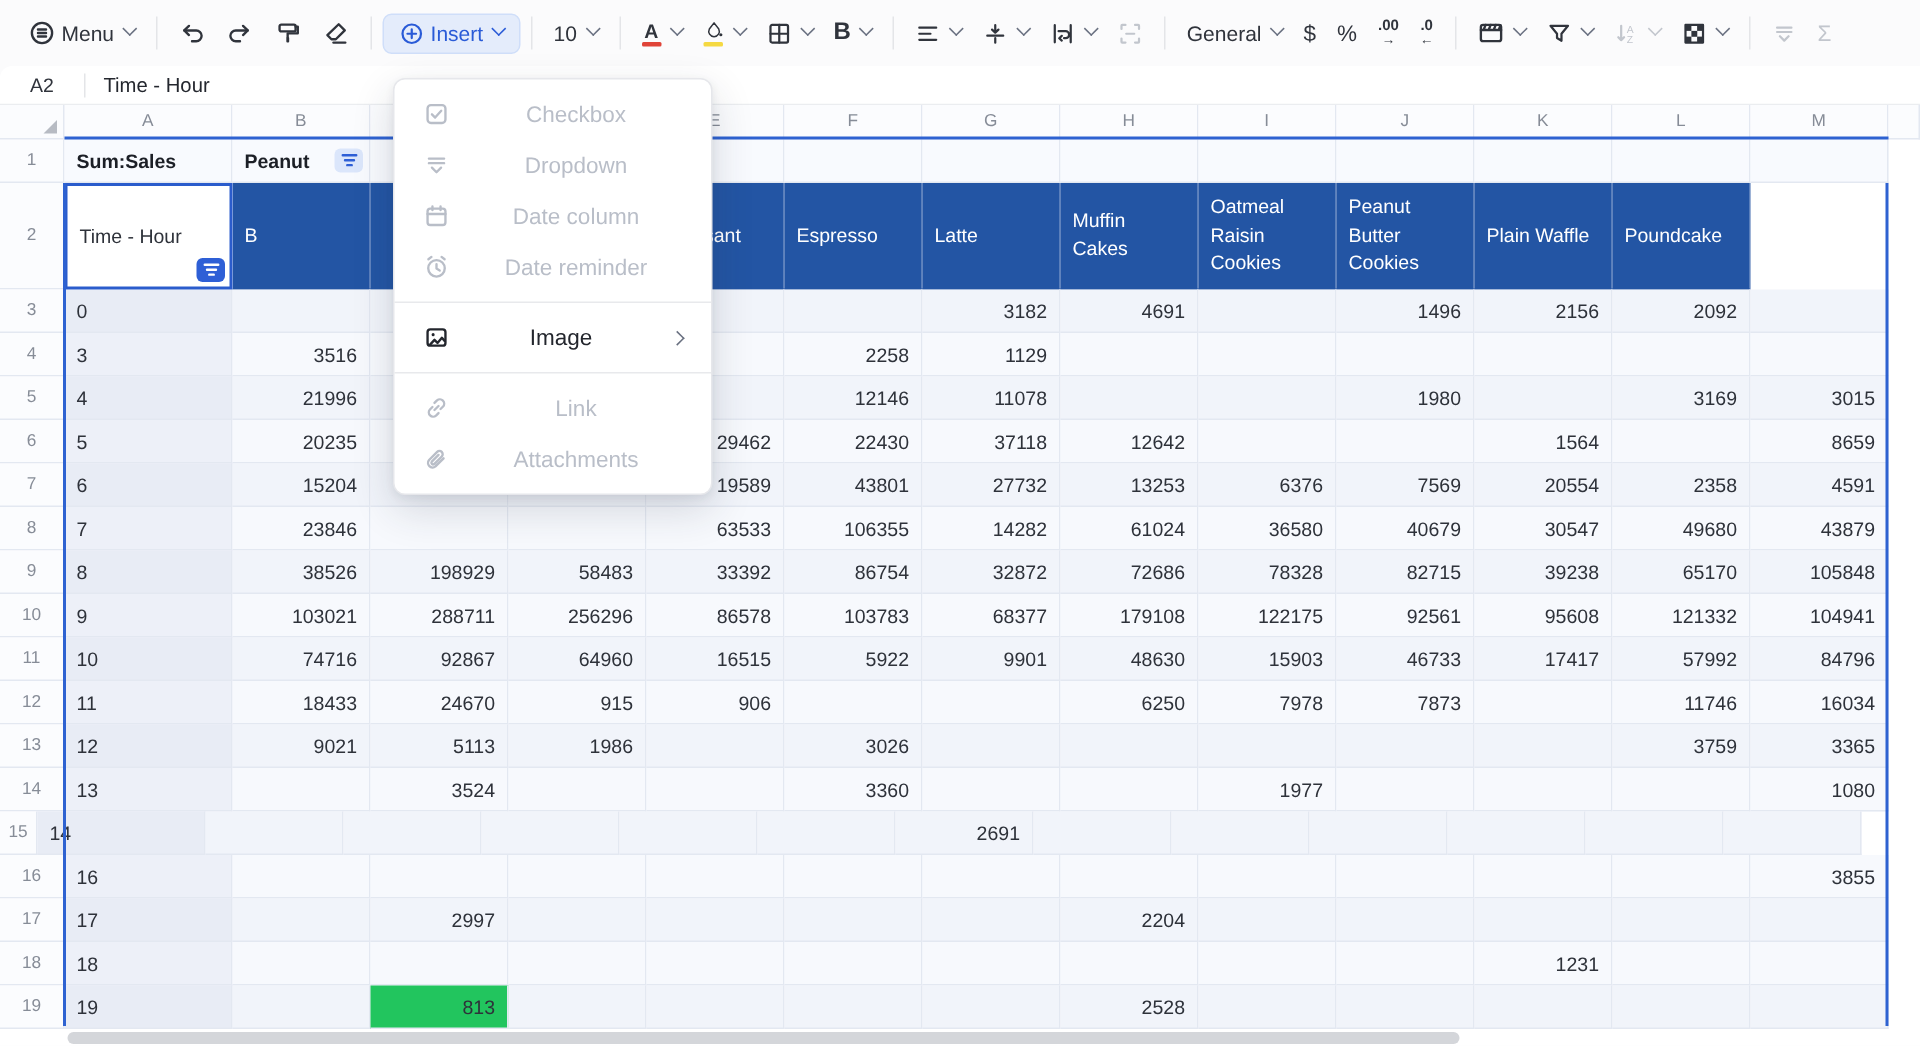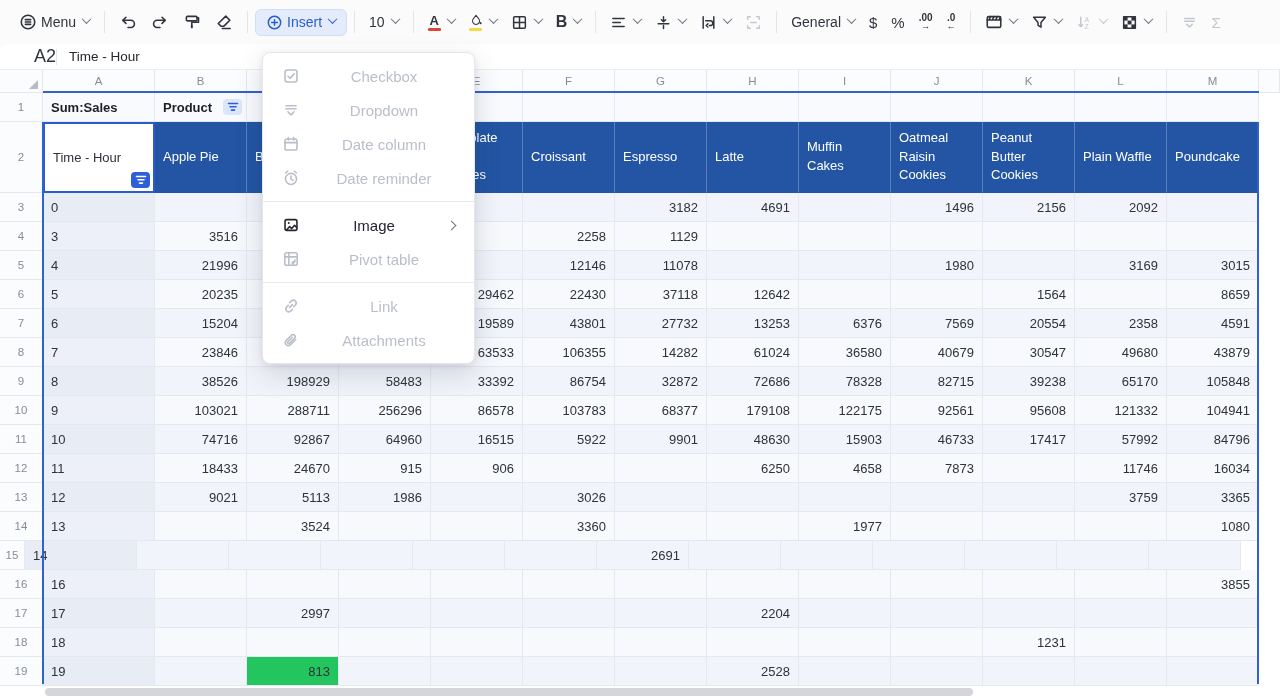--- a/index.html
+++ b/index.html
@@ -22,21 +22,21 @@
   .tb-item.disabled .chev { border-color:#c2c6cd; }
   .glyph { font-size:15px; font-weight:500; }
   .tc-wrap { display:flex; flex-direction:column; align-items:center; line-height:1; }
   .tc-wrap .bar { width:13px; height:3px; border-radius:1px; margin-top:1px; }
   .dec-wrap { display:flex; flex-direction:column; align-items:center; line-height:1; font-size:10px; font-weight:700; }
   .dec-wrap .arr { font-size:9px; font-weight:400; margin-top:-1px; }
 
   
   #formulabar { position:absolute; left:0; top:44px; width:1280px; height:26px; background:#ffffff;
     border-bottom:1px solid #ebedf0; display:flex; align-items:center; border-top-left-radius:8px; }
-  #cellref { width:56px; text-align:right; font-size:18px; color:#30343c; }
+  #cellref { width:56px; text-align:center; font-size:13px; color:#30343c; }
   #fb-div { width:1px; height:16px; background:#e4e5e8; }
   #fbvalue { padding-left:12px; font-size:13.5px; color:#24272e; }
 
   
   #sheet { position:absolute; left:0; top:70px; width:1280px; height:627px; background:#ffffff; }
   .grow { display:flex; }
   .gcell { flex:none; border-right:1px solid #e3e8f1; border-bottom:1px solid #e3e8f1;
     font-size:13px; color:#2e323a; display:flex; align-items:center; overflow:hidden; }
   .hdr { background:#fbfcfe; color:#868c97; font-size:11.5px; justify-content:center; }
   .rownum { background:#fbfcfe; color:#868c97; font-size:11.5px; justify-content:center; }
@@ -299,21 +299,21 @@
       <div class="gcell hdr" style="width: 92px;">J</div>
       <div class="gcell hdr" style="width: 92px;">K</div>
       <div class="gcell hdr" style="width: 92px;">L</div>
       <div class="gcell hdr" style="width: 92px;">M</div>
       <div class="gcell hdr" style="width: 21px;"></div>
     </div>
     <div class="grow" style="height: 29px;">
       <div class="gcell rownum" style="width: 43px;">1</div>
       <div class="gcell txt bold" style="width: 112px; background: rgb(248, 250, 254);">Sum:Sales</div>
       <div class="gcell txt bold" style="width: 92px; background: rgb(248, 250, 254); padding-right: 4px;">
-        <span style="flex:1">Product</span>
+        <span style="flex:1">Peanut</span>
         <span class="filter-badge fb-light">
   <svg width="12" height="10" viewBox="0 0 12 10" stroke="#2e5fd6" stroke-width="1.6" stroke-linecap="round">
             <path d="M1.5 1.5h9M3 4.8h6M4.5 8.1h3"></path>
           </svg>
         </span>
       </div>
       <div class="gcell " style="width: 92px; background: rgb(248, 250, 254);"></div>
       <div class="gcell " style="width: 92px; background: rgb(248, 250, 254);"></div>
       <div class="gcell " style="width: 92px; background: rgb(248, 250, 254);"></div>
       <div class="gcell " style="width: 92px; background: rgb(248, 250, 254);"></div>
@@ -330,21 +330,20 @@
       <div class="gcell txt selcell" style="width: 112px;">
         <span>Time - Hour</span>
    <span style="position:absolute;right:3px;bottom:3px;">
           <span class="filter-badge fb-blue">
   <svg width="12" height="10" viewBox="0 0 12 10" stroke="#ffffff" stroke-width="1.6" stroke-linecap="round">
               <path d="M1.5 1.5h9M3 4.8h6M4.5 8.1h3"></path>
             </svg>
           </span>
         </span>
       </div>
-      <div class="gcell bluehead txt" style="width: 92px;">Apple Pie</div>
       <div class="gcell bluehead txt" style="width: 92px;">B</div>
       <div class="gcell bluehead txt" style="width: 92px;"></div>
       <div class="gcell bluehead txt" style="width: 92px;">Chocolate Chip Cookies</div>
       <div class="gcell bluehead txt" style="width: 92px;">Croissant</div>
       <div class="gcell bluehead txt" style="width: 92px;">Espresso</div>
       <div class="gcell bluehead txt" style="width: 92px;">Latte</div>
       <div class="gcell bluehead txt" style="width: 92px;">Muffin Cakes</div>
       <div class="gcell bluehead txt" style="width: 92px;">Oatmeal Raisin Cookies</div>
       <div class="gcell bluehead txt" style="width: 92px;">Peanut Butter Cookies</div>
       <div class="gcell bluehead txt" style="width: 92px;">Plain Waffle</div>
@@ -497,21 +496,21 @@
     <div class="grow" style="height: 29px;">
       <div class="gcell rownum" style="width: 43px;">12</div>
       <div class="gcell txt" style="width: 112px; background: rgb(237, 240, 248);">11</div>
       <div class="gcell num" style="width: 92px; background: rgb(247, 249, 253);">18433</div>
       <div class="gcell num" style="width: 92px; background: rgb(247, 249, 253);">24670</div>
       <div class="gcell num" style="width: 92px; background: rgb(247, 249, 253);">915</div>
       <div class="gcell num" style="width: 92px; background: rgb(247, 249, 253);">906</div>
       <div class="gcell num" style="width: 92px; background: rgb(247, 249, 253);"></div>
       <div class="gcell num" style="width: 92px; background: rgb(247, 249, 253);"></div>
       <div class="gcell num" style="width: 92px; background: rgb(247, 249, 253);">6250</div>
-      <div class="gcell num" style="width: 92px; background: rgb(247, 249, 253);">4658</div>
+      <div class="gcell num" style="width: 92px; background: rgb(247, 249, 253);">7978</div>
       <div class="gcell num" style="width: 92px; background: rgb(247, 249, 253);">7873</div>
       <div class="gcell num" style="width: 92px; background: rgb(247, 249, 253);"></div>
       <div class="gcell num" style="width: 92px; background: rgb(247, 249, 253);">11746</div>
       <div class="gcell num" style="width: 92px; background: rgb(247, 249, 253);">16034</div>
     </div>
     <div class="grow" style="height: 29px;">
       <div class="gcell rownum" style="width: 43px;">13</div>
       <div class="gcell txt" style="width: 112px; background: rgb(232, 236, 245);">12</div>
       <div class="gcell num" style="width: 92px; background: rgb(241, 244, 250);">9021</div>
       <div class="gcell num" style="width: 92px; background: rgb(241, 244, 250);">5113</div>
@@ -669,30 +668,20 @@
       <span style="display:flex">
         <svg width="18" height="18" viewBox="0 0 16 16" fill="none" stroke="currentColor" stroke-width="1.4" stroke-linecap="round" stroke-linejoin="round">
           <rect x="2.7" y="3.2" width="10.6" height="9.6" rx="1.6"></rect>
           <circle cx="6" cy="6.3" r="0.9" fill="currentColor" stroke="none"></circle>
           <path d="M4.2 12.2l2.6-2.8 1.8 1.8 2.6-3 1.6 1.8"></path>
         </svg>
       </span>
     <span class="lbl">Image</span>
     <span class="sub"></span>
     </div>
-    <div class="mi disabled">
-      <span style="display:flex">
-        <svg width="18" height="18" viewBox="0 0 16 16" fill="none" stroke="currentColor" stroke-width="1.4" stroke-linecap="round" stroke-linejoin="round">
-          <rect x="2.5" y="2.5" width="11" height="11" rx="1.6"></rect>
-          <path d="M2.5 6.1h11M6.1 2.5v11"></path>
-          <path d="M11.6 8.9a2.7 2.7 0 0 1-2.7 2.7M8.9 11.6l1-1M8.9 11.6l1 1"></path>
-        </svg>
-      </span>
-    <span class="lbl">Pivot table</span>
-    </div>
     <div class="mdiv"></div>
     <div class="mi disabled">
       <span style="display:flex">
         <svg width="18" height="18" viewBox="0 0 16 16" fill="none" stroke="currentColor" stroke-width="1.4" stroke-linecap="round" stroke-linejoin="round">
           <path d="M6.8 9.2l2.4-2.4"></path>
           <path d="M5.6 7.4 4.1 8.9a2.55 2.55 0 0 0 3.6 3.6l1.5-1.5"></path>
           <path d="M10.4 8.6 11.9 7.1a2.55 2.55 0 0 0-3.6-3.6L6.8 5"></path>
         </svg>
       </span>
     <span class="lbl">Link</span>

